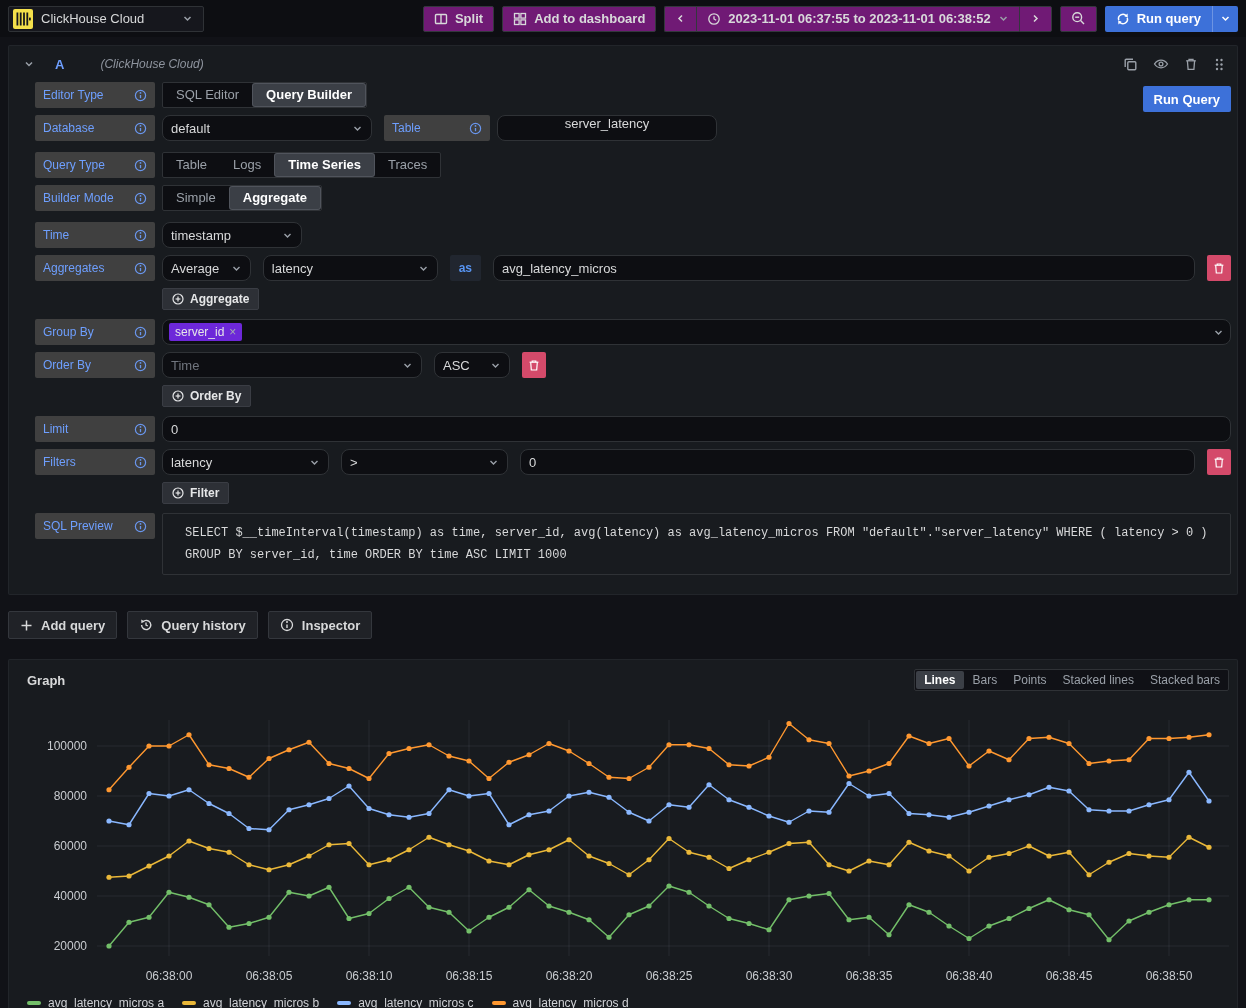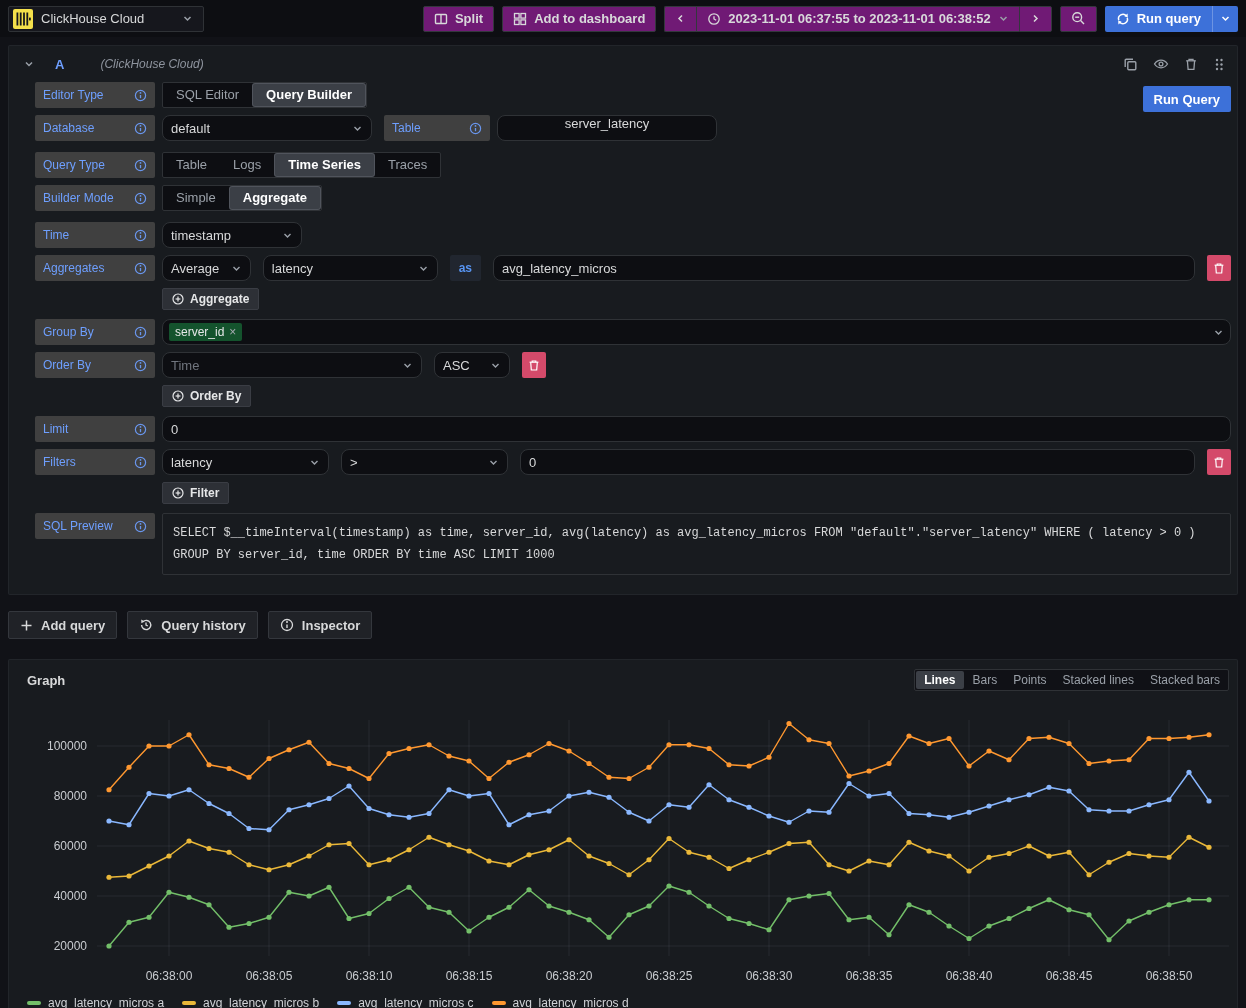--- a/index.html
+++ b/index.html
@@ -61,24 +61,24 @@
     box-shadow:0 0 0 1px #50545c; }
 
   .as-badge { background:#21262f; color:#5794f2; font-weight:700; font-size:12px; border-radius:2px;
     display:flex; align-items:center; padding:0 9px; }
   .trash { width:24px; background:#d44a6a; border:none; border-radius:2px; color:#fff;
     display:flex; align-items:center; justify-content:center; cursor:pointer; flex:none; }
   .sub-row { margin:2px 0 9px 127px; display:flex; }
   .add-btn { display:flex; align-items:center; gap:6px; height:22px; padding:0 9px; background:#2d3036;
     border:1px solid #3a3d44; border-radius:2px; color:#e6e7e8; font-size:12px; font-weight:600;
     font-family:inherit; cursor:pointer; }
-  .chip { display:flex; align-items:center; gap:5px; background:#14532d; border-radius:2px;
+  .chip { display:flex; align-items:center; gap:5px; background:#6d28d9; border-radius:2px;
     padding:0 6px; height:18px; font-size:12px; color:#e6e7e8; margin:3px 0 3px 0; }
   .chip-x { color:#a7abb2; cursor:pointer; font-size:12px; }
-  .sql-box { flex:1; border:1px solid #2f3236; border-radius:2px; padding:8px 10px;
+  .sql-box { flex:1; border:1px solid #2f3236; border-radius:2px; padding:8px 22px;
     font-family:"Liberation Mono","DejaVu Sans Mono",monospace; font-size:12px; line-height:1.85;
     color:#d8d9da; overflow-wrap:anywhere; min-height:52px; }
 
   
   .actions { display:flex; gap:10px; margin:16px 8px 20px 8px; }
   .act-btn { display:flex; align-items:center; gap:8px; height:28px; padding:0 11px; background:#202227;
     border:1px solid #34373d; border-radius:2px; color:#d8d9da; font-weight:600; font-size:13px;
     font-family:inherit; cursor:pointer; }
 
   

